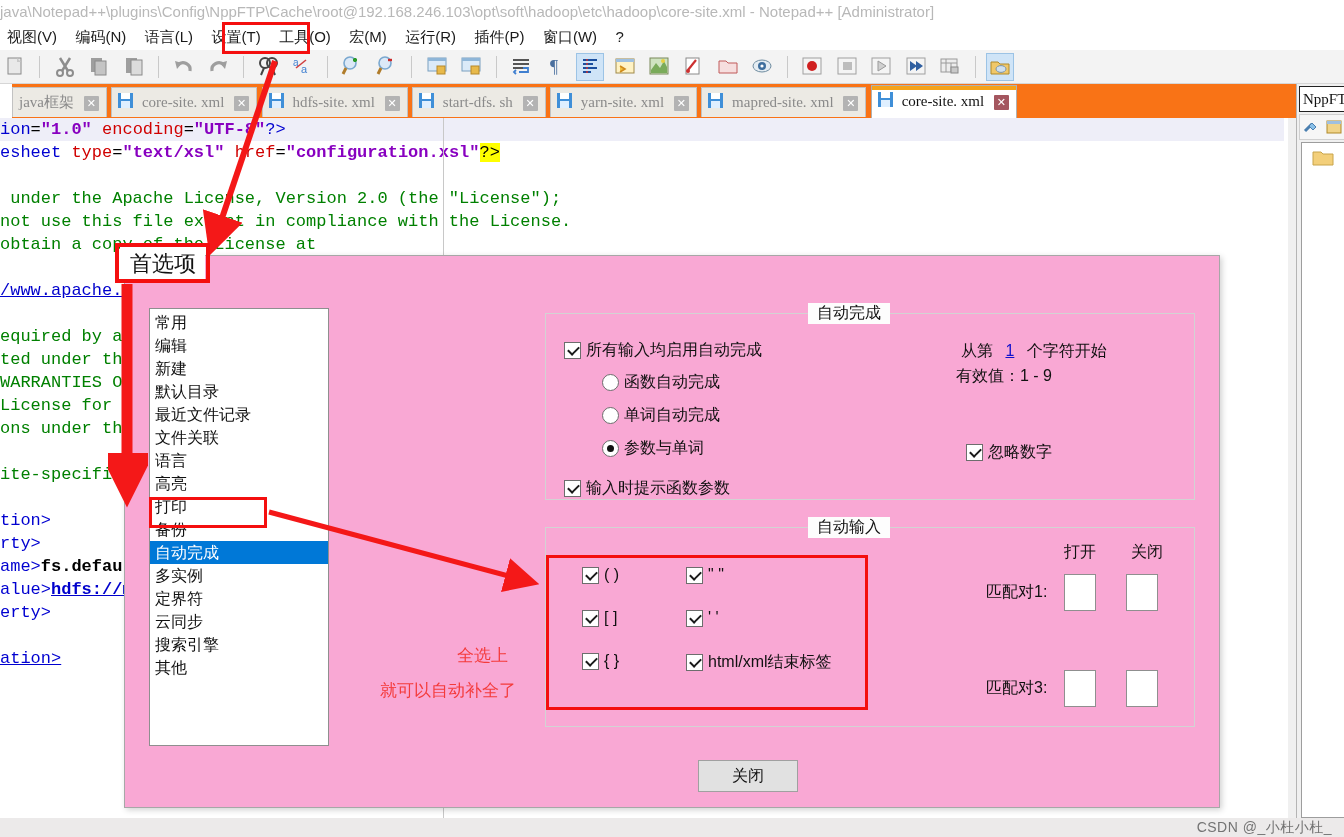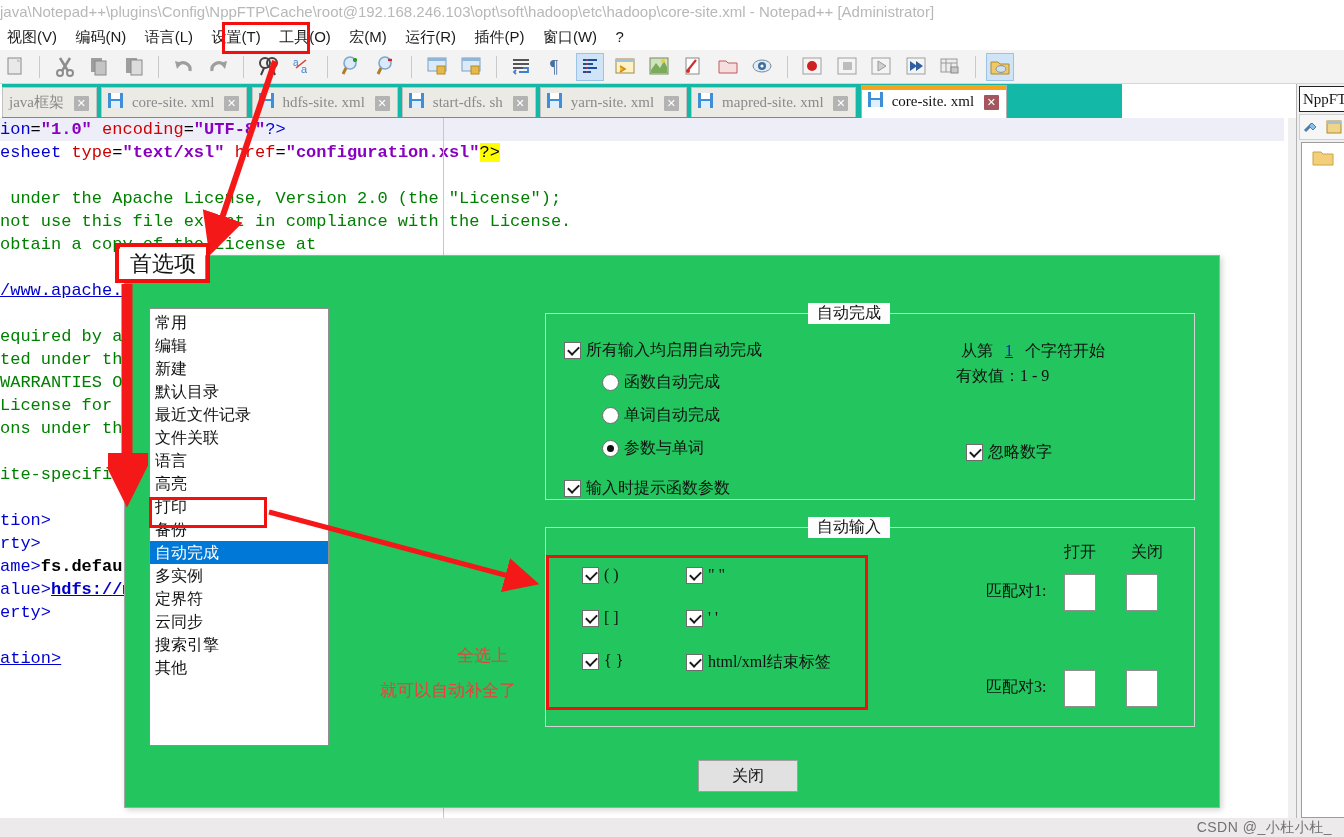--- a/index.html
+++ b/index.html
@@ -40,22 +40,22 @@
     display:inline-block; width:28px; height:28px; margin:3px 1px;
     vertical-align:top; position:relative;
   }
   .tb svg{ display:block; margin:2px auto; }
   .tb.sel{ background:#cfe4f7; border:1px solid #9cc3e5; }
   .tbsep{ display:inline-block; width:1px; height:22px; margin:6px 5px;
           background:#c9c9c9; vertical-align:top;}
 
   
   #tabbar{
-    position:absolute; left:2px; top:84px; width:1120px; height:34px;
-    background:#14b8a6; white-space:nowrap; overflow:hidden;
+    position:absolute; left:12px; top:84px; width:1288px; height:34px;
+    background:#f97316; white-space:nowrap; overflow:hidden;
   }
   .tab{
     display:inline-block; height:30px; margin-top:3px;
     background:#eceae4; border:1px solid #c2c2c2; border-bottom:none;
     padding:0 7px 0 6px; vertical-align:top; position:relative;
     font-family:"Liberation Serif", serif; font-size:15px; color:#8a8a8a;
     line-height:29px;
   }
   .tab.active{
     background:#ffffff; color:#111; border-color:#b0b0b0;
@@ -116,23 +116,22 @@
     background:#eceaea;
   }
   #watermark{
     position:absolute; right:12px; top:818px; height:19px;
     font-size:14px; line-height:19px; color:#737373; letter-spacing:.5px;
   }
 
   
   #dialog{
     position:absolute; left:124px; top:255px; width:1096px; height:553px;
-    background:#22c55e; border:1px solid #a7a7a7;
+    background:#f9a8d4; border:1px solid #a7a7a7;
     box-shadow:2px 2px 6px rgba(0,0,0,.18);
-    font-family:Liberation Serif, serif;
   }
   #dlg-title-box{
     position:absolute; left:115px; top:243px; width:95px; height:40px;
     border:4px solid #f40f0f; background:transparent; z-index:55;
     pointer-events:none;
   }
   #dlg-title-inner{
     position:absolute; left:120px; top:247px; width:85px; height:32px;
     background:#ffffff; z-index:54;
   }

